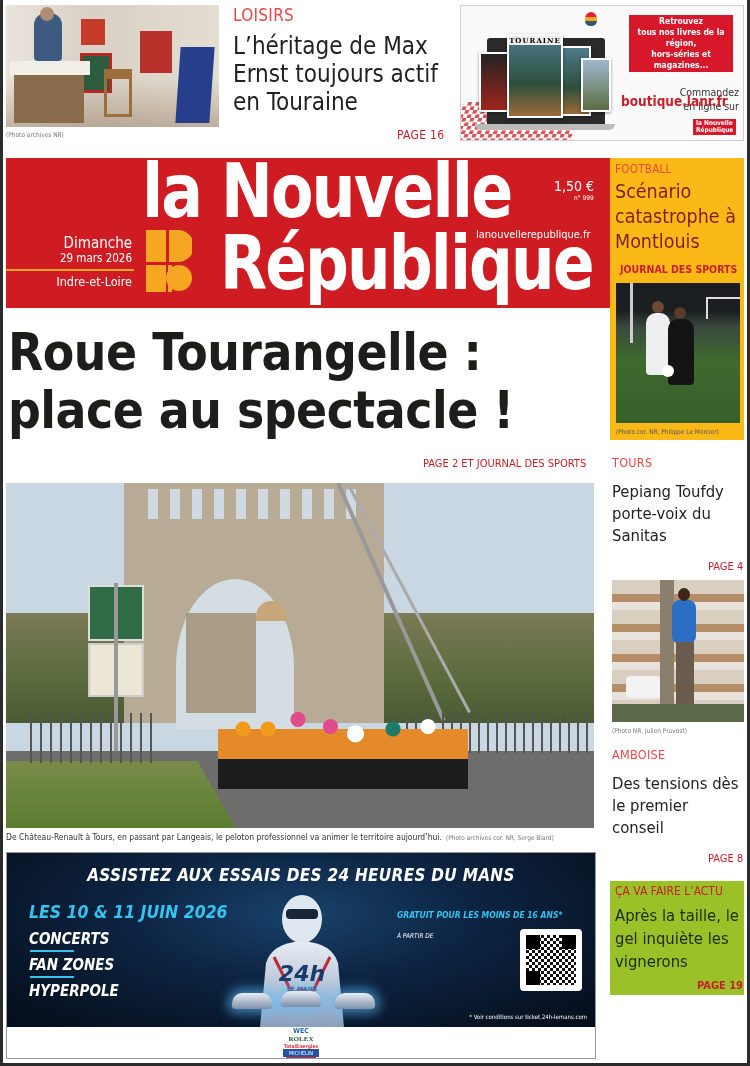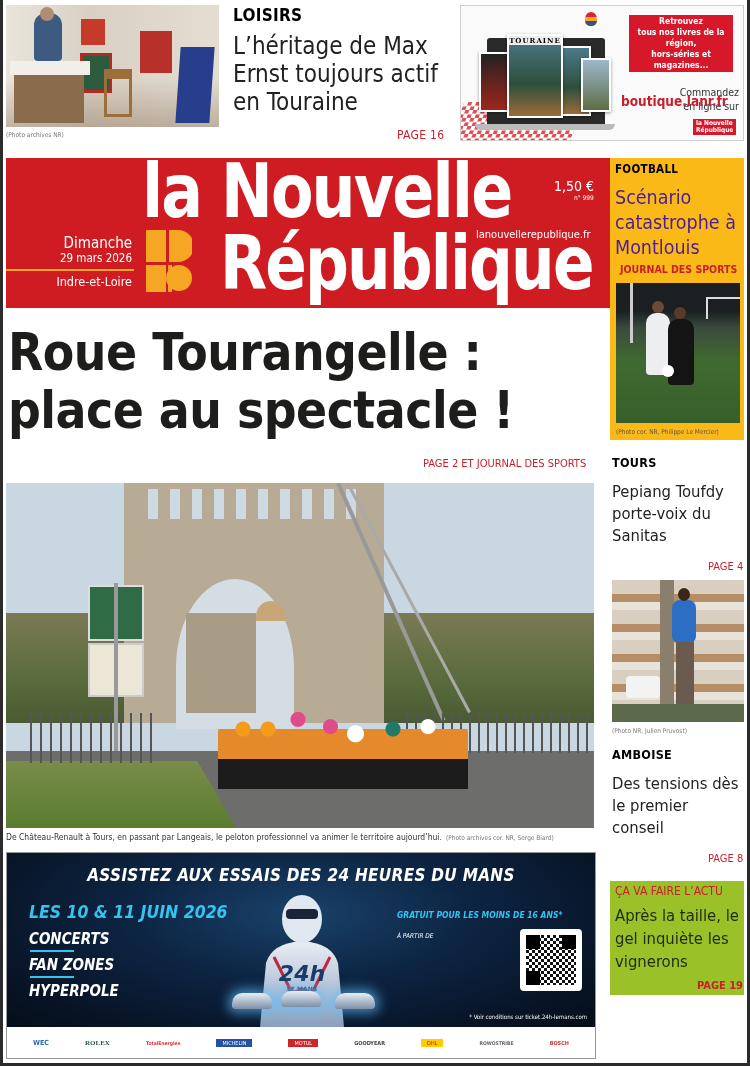--- a/index.html
+++ b/index.html
@@ -22,21 +22,21 @@
   .tp-person { left: 28px; top: 8px; width: 28px; height: 48px; background: #3d5a80; border-radius: 12px 12px 4px 4px; }
   .tp-head { left: 34px; top: 2px; width: 14px; height: 14px; background: #b08c73; border-radius: 50%; }
   .tp-table { left: 8px; top: 58px; width: 70px; height: 60px; background: #8a6b4b; }
   .tp-table-top { left: 4px; top: 56px; width: 80px; height: 14px; background: #f1efe8; }
   .tp-canvas1 { left: 75px; top: 14px; width: 24px; height: 26px; background: #c63a2a; }
   .tp-canvas2 { left: 74px; top: 48px; width: 32px; height: 40px; background: #2c5b3d; border: 3px solid #b32a22; }
   .tp-canvas3 { left: 134px; top: 26px; width: 32px; height: 42px; background: #b8302a; }
   .tp-canvas4 { left: 172px; top: 42px; width: 34px; height: 76px; background: #263e8c; transform: skewX(-4deg); }
   .tp-chair { left: 98px; top: 64px; width: 28px; height: 48px; border: 3px solid #9c6e3c; border-top-width: 10px; }
   .photo-credit { font-size: 6.5px; color: #777; }
-  .section-kicker { font-weight: bold; color: #000000; letter-spacing: 0.3px; }
+  .section-kicker { font-weight: normal; color: #ef4444; letter-spacing: 0.3px; }
   .teaser-kicker { left: 230px; top: 5px; font-size: 17px; }
   .teaser-title { left: 230px; top: 32px; width: 220px; font-size: 24px; line-height: 28px; color: #222; font-weight: 500; }
   .page-ref { color: #c8202a; font-size: 12px; letter-spacing: 0.3px; }
   .teaser-page { left: 394px; top: 128px; }
 
   
   .ad-boutique {
     left: 457px; top: 5px; width: 284px; height: 136px;
     border: 1px solid #cfcfcf; background: #fafafa; overflow: hidden;
   }
@@ -58,21 +58,21 @@
   .logo-emblem { left: 140px; top: 72px; width: 46px; height: 62px; }
   .mh-line1 { left: 136px; top: -8px; color: #fff; font-weight: bold; font-size: 74px; letter-spacing: -2px; line-height: 82px; transform: scaleX(0.93); transform-origin: left top; white-space: nowrap; }
   .mh-line2 { left: 214px; top: 64px; color: #fff; font-weight: bold; font-size: 74px; letter-spacing: -2px; line-height: 82px; transform: scaleX(0.92); transform-origin: left top; white-space: nowrap; }
   .mh-price { left: 548px; top: 20px; color: #fff; font-size: 14px; }
   .mh-issue { left: 568px; top: 36px; color: #fff; font-size: 6.5px; }
   .mh-site { left: 470px; top: 70px; color: #fff; font-size: 11px; }
 
   
   .football-box { left: 607px; top: 158px; width: 134px; height: 282px; background: #fbb918; }
   .fb-kicker { left: 612px; top: 162px; font-size: 11.5px; }
-  .fb-title { left: 612px; top: 185px; width: 130px; font-size: 19.5px; line-height: 25px; color: #4c1d95; font-weight: 500; }
+  .fb-title { left: 612px; top: 179px; width: 130px; font-size: 19.5px; line-height: 25px; color: #7f1d1d; font-weight: 500; }
   .fb-sub { left: 617px; top: 263px; font-size: 10.5px; color: #c8202a; font-weight: bold; }
   .fb-photo { left: 613px; top: 283px; width: 124px; height: 140px; background: linear-gradient(180deg,#1b1f22 0%,#1b1f22 20%,#3a4a3e 32%,#3f6a2f 55%,#375f2a 100%); overflow: hidden; }
   .fb-credit { left: 613px; top: 428px; font-size: 6.5px; color: #555; }
 
   .side-kicker { font-size: 12.5px; }
   .side-title { font-size: 16.5px; line-height: 22px; color: #222; font-weight: 500; }
   .side-page { font-size: 11px; color: #c8202a; }
 
   .actu-box { left: 607px; top: 881px; width: 134px; height: 114px; background: #9ac127; }
   .actu-kicker { left: 612px; top: 884px; font-size: 12px; color: #c8202a; font-weight: normal; }
@@ -102,21 +102,21 @@
   .lm-conditions { left: 390px; top: 160px; width: 190px; text-align: right; color: #fff; font-size: 6px; }
   .qr { left: 513px; top: 76px; width: 62px; height: 62px; background: #fff; border-radius: 4px; padding: 6px; }
   .qr-inner { width: 100%; height: 100%;
     background:
       linear-gradient(#000,#000) 0 0/14px 14px no-repeat,
       linear-gradient(#000,#000) 100% 0/14px 14px no-repeat,
       linear-gradient(#000,#000) 0 100%/14px 14px no-repeat,
       repeating-conic-gradient(#111 0 25%, #fff 0 50%) 0 0/6px 6px; }
   .driver { left: 245px; top: 40px; width: 100px; height: 134px; }
   .car { height: 16px; width: 40px; border-radius: 10px 10px 3px 3px; background: linear-gradient(180deg,#e8eef6,#7d8fa8); box-shadow: 0 0 12px 4px rgba(90,190,255,.65); }
-  .sponsor-bar { position: absolute; left: 0; top: 174px; width: 588px; height: 31px; background: #fff; display: flex; align-items: center; justify-content: space-around; padding: 0 8px; }
+  .sponsor-bar { position: absolute; left: 0; top: 174px; width: 588px; height: 31px; background: #fff; display: flex; align-items: center; justify-content: space-around; padding: 0 8px; flex-direction: column; }
   .sponsor { font-size: 7px; font-weight: bold; color: #444; }
   .spn-badge { display: inline-block; padding: 1px 6px; font-size: 5.5px; color: #fff; }
 </style>
 </head>
 <body>
 
 <div class="page">
 
   <div class="abs teaser-photo">
     <div class="abs tp-canvas1"></div>

